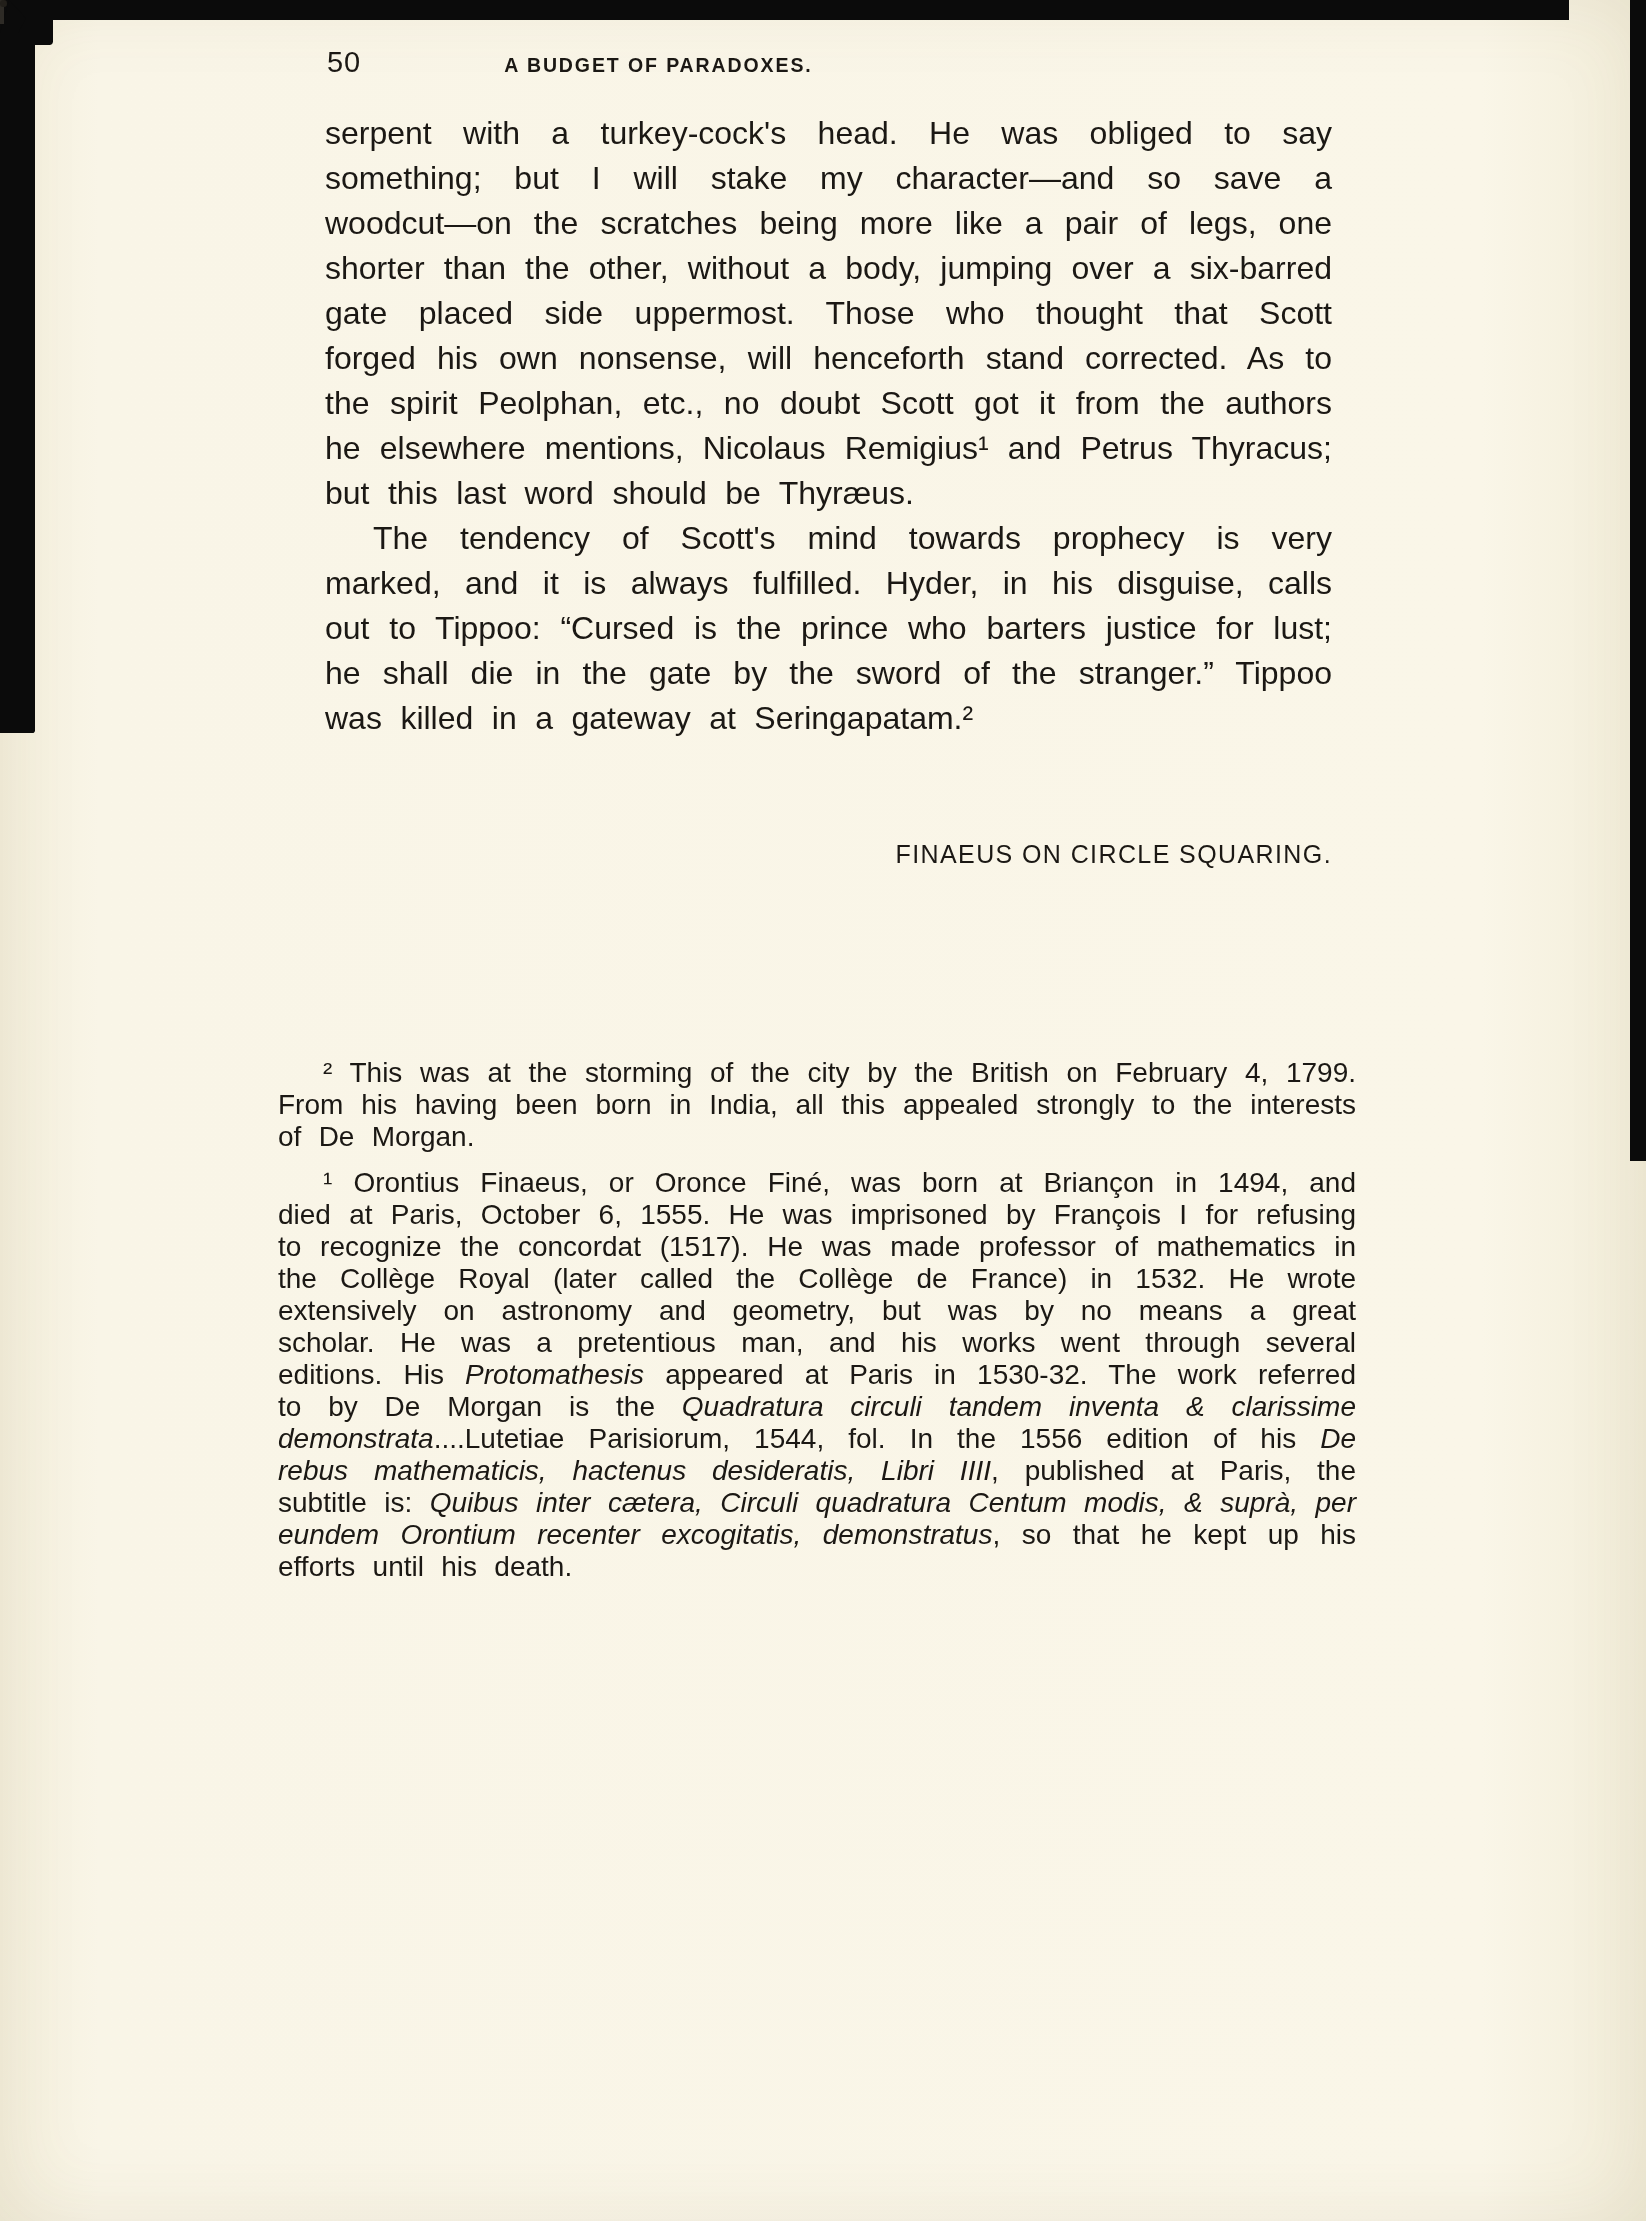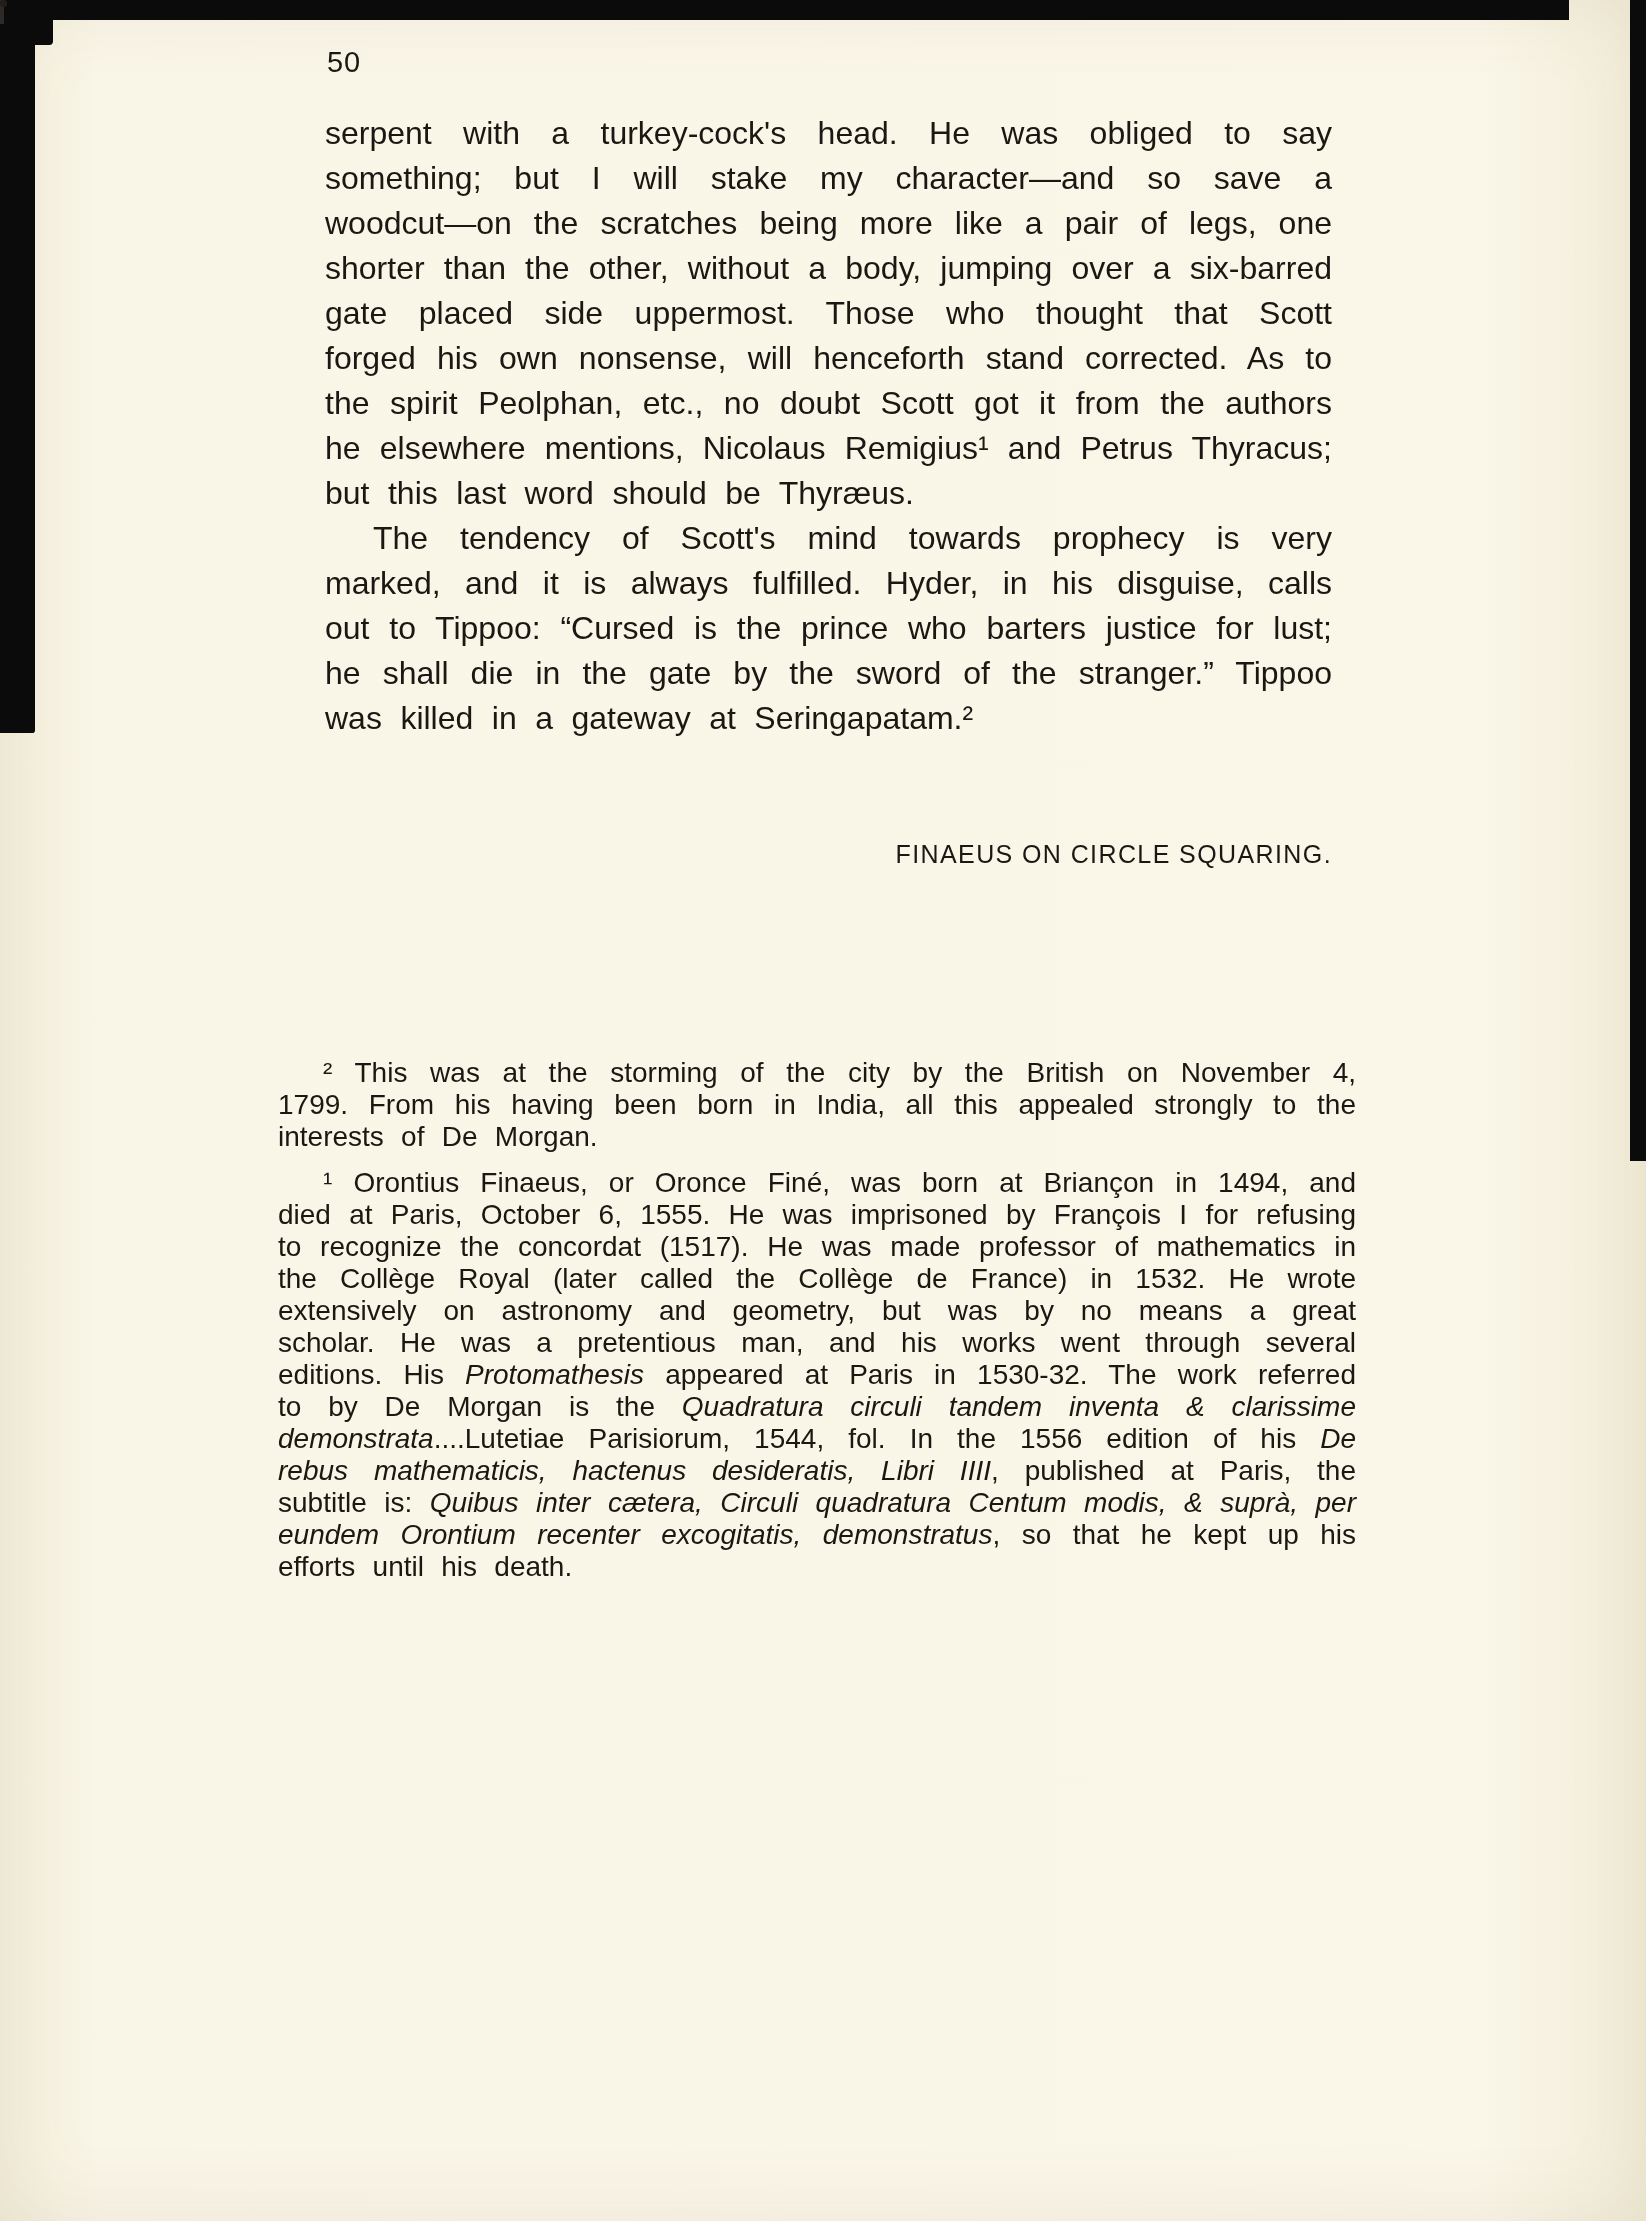--- a/index.html
+++ b/index.html
@@ -80,27 +80,28 @@
   <div class="artifact bar-right"></div>
   <div class="artifact bar-right-low"></div>
   <div class="artifact bar-bottom"></div>
   <div class="artifact bottom-nub"></div>
   <div class="artifact tick-1"></div>
   <div class="artifact tick-2"></div>
   <div class="artifact bottom-tick"></div>
   <div class="artifact stray-dot"></div>
 
   <div class="page-number">50</div>
+  <div class="running-title">A BUDGET OF PARADOXES.</div>
 
   <div class="main-text">
     <p>serpent with a turkey-cock's head. He was obliged to say something; but I will stake my character—and so save a woodcut—on the scratches being more like a pair of legs, one shorter than the other, without a body, jumping over a six-barred gate placed side uppermost. Those who thought that Scott forged his own nonsense, will henceforth stand corrected. As to the spirit Peolphan, etc., no doubt Scott got it from the authors he elsewhere mentions, Nicolaus Remigius¹ and Petrus Thyracus; but this last word should be Thyræus.</p>
     <p>The tendency of Scott's mind towards prophecy is very marked, and it is always fulfilled. Hyder, in his disguise, calls out to Tippoo: “Cursed is the prince who barters justice for lust; he shall die in the gate by the sword of the stranger.” Tippoo was killed in a gateway at Seringapatam.²</p>
   </div>
 
   <div class="section-heading">FINAEUS ON CIRCLE SQUARING.</div>
 
   <div class="footnotes">
-    <p>² This was at the storming of the city by the British on November 4, 1799. From his having been born in India, all this appealed strongly to the interests of De Morgan.</p>
+    <p>² This was at the storming of the city by the British on February 4, 1799. From his having been born in India, all this appealed strongly to the interests of De Morgan.</p>
     <p>¹ Orontius Finaeus, or Oronce Finé, was born at Briançon in 1494, and died at Paris, October 6, 1555. He was imprisoned by François I for refusing to recognize the concordat (1517). He was made professor of mathematics in the Collège Royal (later called the Collège de France) in 1532. He wrote extensively on astronomy and geometry, but was by no means a great scholar. He was a pretentious man, and his works went through several editions. His <i>Protomathesis</i> appeared at Paris in 1530-32. The work referred to by De Morgan is the <i>Quadratura circuli tandem inventa &amp; clarissime demonstrata</i>....Lutetiae Parisiorum, 1544, fol. In the 1556 edition of his <i>De rebus mathematicis, hactenus desideratis, Libri IIII</i>, published at Paris, the subtitle is: <i>Quibus inter cætera, Circuli quadratura Centum modis, &amp; suprà, per eundem Orontium recenter excogitatis, demonstratus</i>, so that he kept up his efforts until his death.</p>
   </div>
 
 </div>
 
 
 </body></html>

